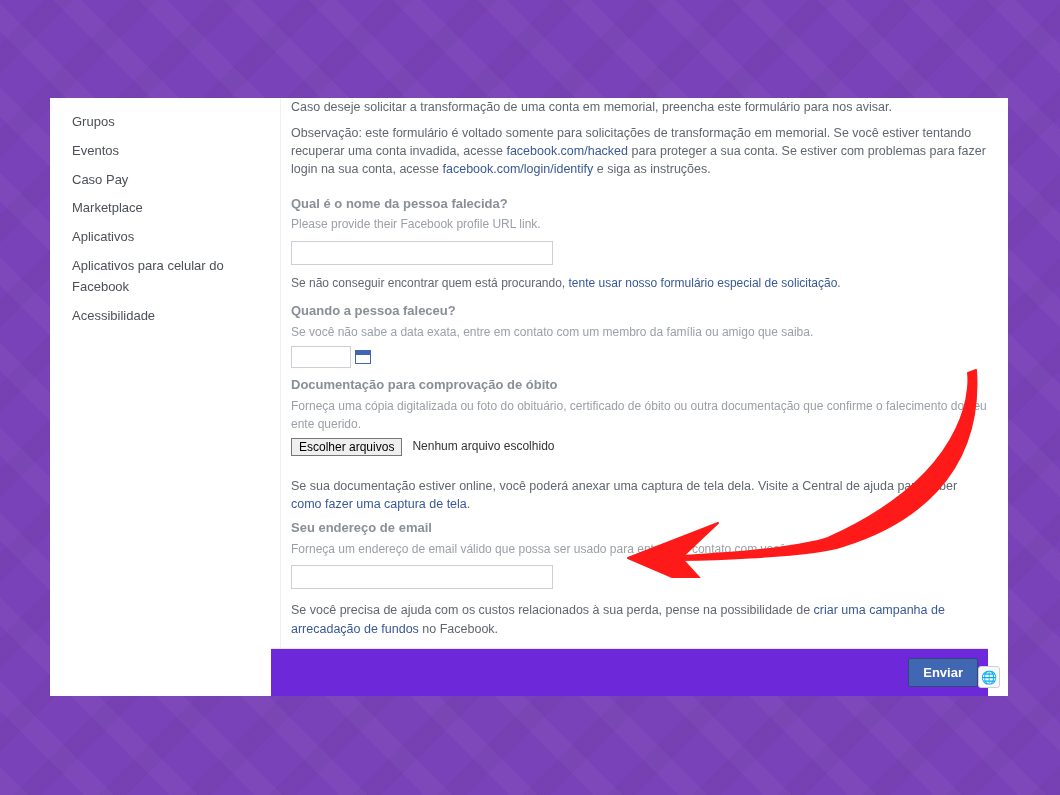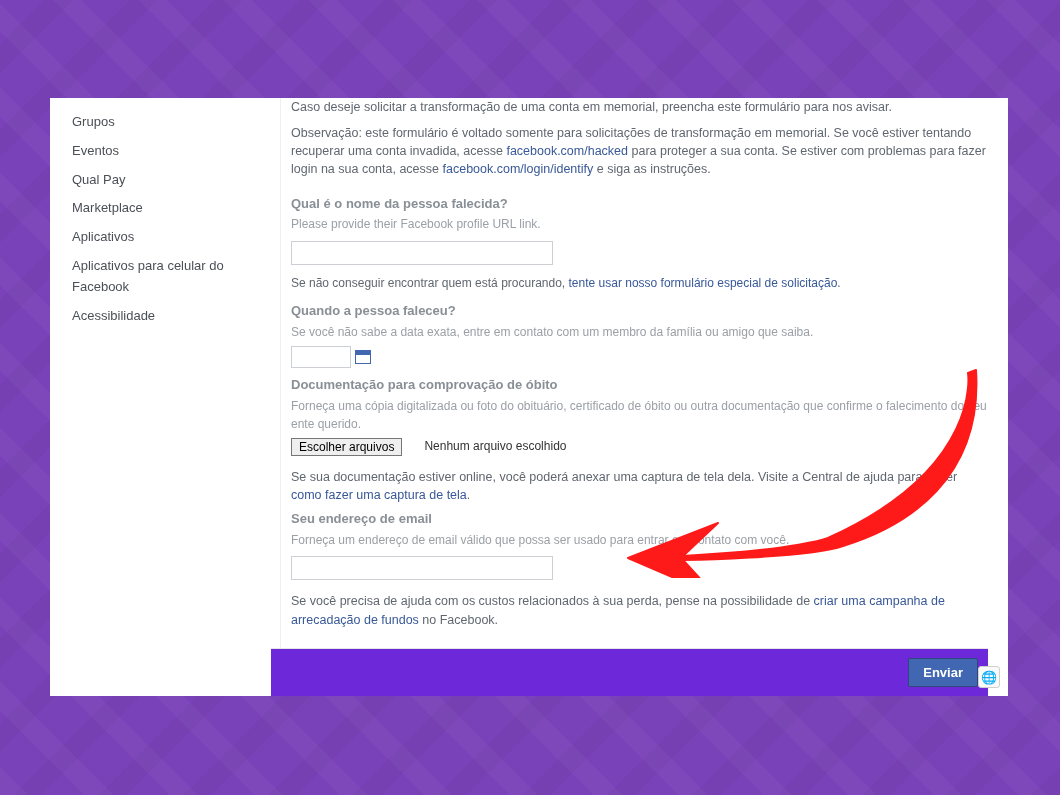--- a/index.html
+++ b/index.html
@@ -89,21 +89,21 @@
     content: "";
     position: absolute; inset: 0;
     border: 1px solid #4267b2;
     background: #fff;
   }
   .cal-icon::after {
     content: "";
     position: absolute; left: 1px; right: 1px; top: 1px; height: 4px;
     background: #4267b2;
   }
-  .file-row { margin: 4px 0 12px 0; display: flex; align-items: center; gap: 22px; }
+  .file-row { margin: 4px 0 21px 0; display: flex; align-items: center; gap: 10px; }
   .file-btn {
     border: 1px solid #767676;
     background: #efefef;
     font-size: 12px;
     padding: 1px 7px;
     cursor: pointer;
     font-family: inherit;
   }
   .file-status { font-size: 12px; color: #333; }
   .footer-bar {
@@ -158,21 +158,21 @@
 </head>
 <body>
 
 <div class="bg-pattern"></div>
 
 <div class="window">
 
   <nav class="sidebar">
     <div class="sidebar-item">Grupos</div>
     <div class="sidebar-item">Eventos</div>
-    <div class="sidebar-item">Qual Pay</div>
+    <div class="sidebar-item">Caso Pay</div>
     <div class="sidebar-item">Marketplace</div>
     <div class="sidebar-item">Aplicativos</div>
     <div class="sidebar-item">Aplicativos para celular do Facebook</div>
     <div class="sidebar-item">Acessibilidade</div>
   </nav>
 
   <main class="main">
     <div class="content-scroll">
       <div class="form-area">
 

